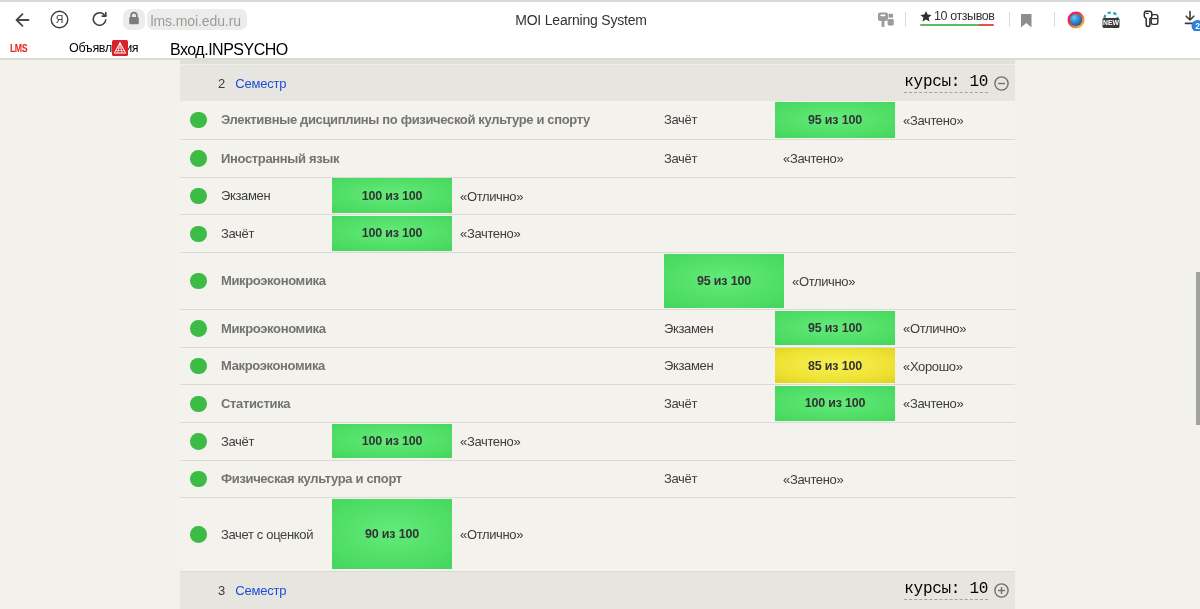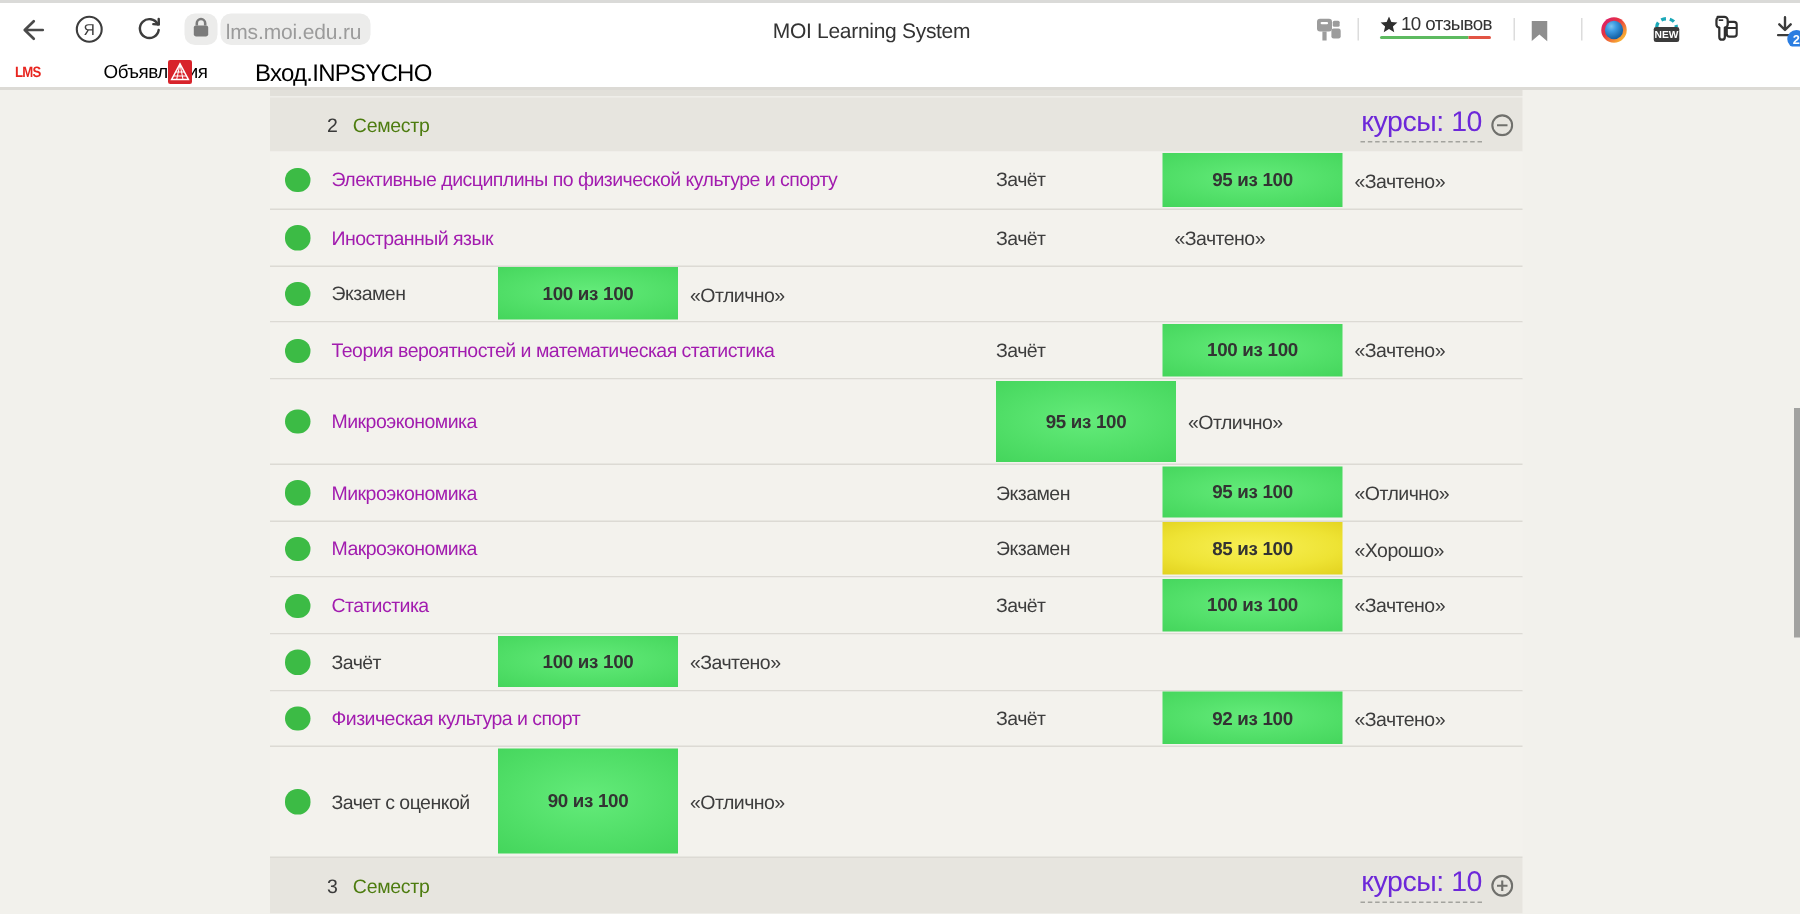--- a/index.html
+++ b/index.html
@@ -19,29 +19,29 @@
 #lmslogo{position:absolute;left:10px;top:42.5px;font-size:10px;font-weight:bold;color:#e8251f;
   letter-spacing:-0.6px;transform:scaleX(0.88);transform-origin:left;}
 .bktext{position:absolute;top:40.5px;font-size:12.5px;letter-spacing:-0.3px;color:#000000;margin-left:35px;}
 
 #content{position:absolute;left:0;top:59.5px;width:1200px;height:549.5px;background:#f2f1ec;}
 #tbl{position:absolute;left:180px;top:0;width:835px;}
 .prestripA{height:4px;background:#e2e0da;}
 .prestripB{height:1.5px;background:#efeee9;}
 .semh{background:#e7e5df;display:flex;align-items:center;box-sizing:border-box;}
 .semh .num{margin-left:38px;font-size:13px;color:#3a3a3a;}
-.semh .name{margin-left:10px;font-size:13px;color:#4d7c0f;letter-spacing:-0.2px;text-align:center;}
+.semh .name{margin-left:10px;font-size:13px;color:#1d4ed8;letter-spacing:-0.2px;text-align:center;}
 .semh .spacer{flex:1;}
-.kursy{font-size:19px;color:#6d28d9;letter-spacing:-0.3px;border-bottom:1px dashed #a3a39e;
-  padding-bottom:1px;margin-right:6px;}
+.kursy{font-size:16px;color:#000000;letter-spacing:-0.3px;border-bottom:1px dashed #a3a39e;
+  padding-bottom:1px;margin-right:6px;font-family:Liberation Mono, monospace;}
 .row{display:flex;align-items:center;box-sizing:border-box;border-bottom:1px solid #dcdad4;background:#f3f2ed;}
 .c1{width:41px;flex:none;display:flex;align-items:center;}
 .dot{width:16.5px;height:16.5px;border-radius:50%;background:#3cbb45;margin-left:10px;}
-.c2{width:443px;flex:none;font-size:13px;letter-spacing:-0.35px;color:#a21caf;line-height:17.5px;
-  padding-right:25px;box-sizing:border-box;}
+.c2{width:443px;flex:none;font-size:13px;letter-spacing:-0.35px;color:#737373;line-height:17.5px;
+  padding-right:25px;box-sizing:border-box;font-weight:bold;}
 .c3{width:111px;flex:none;font-size:13px;letter-spacing:-0.35px;color:#3d3d3d;line-height:17.5px;}
 .c4{width:120px;flex:none;align-self:stretch;display:flex;}
 .score{flex:1;margin:0.5px 0 1.5px 0;display:flex;align-items:center;justify-content:center;
   font-size:12.5px;font-weight:bold;letter-spacing:-0.2px;color:#333;}
 .score.g{background:radial-gradient(ellipse 95% 85% at 50% 47%,#64eb7a 0%,#50de67 50%,#3dd055 100%);}
 .score.y{background:radial-gradient(ellipse 95% 85% at 50% 47%,#f8f055 0%,#eee334 50%,#dbc712 100%);}
 .score.s{background:radial-gradient(ellipse 100% 95% at 50% 46%,#f2f2f2 0%,#e6e6e6 40%,#d4d4d4 70%,#b6b6b6 100%);}
 .c5{flex:1;padding-left:8px;font-size:13px;letter-spacing:-0.35px;color:#3d3d3d;}
 #scrollthumb{position:absolute;left:1196px;top:212px;width:3.5px;height:153px;background:#a2a2a0;}
 </style>
@@ -175,21 +175,20 @@
       <div class="c3">Экзамен</div>
       <div class="c4">
           <div class="score g">100 из 100</div>
         </div>
       <div class="c5">«Отлично»</div>
     </div>
     <div class="row" style="height:37.7px">
       <div class="c1">
           <div class="dot"></div>
         </div>
-      <div class="c2">Теория вероятностей и математическая статистика</div>
       <div class="c3">Зачёт</div>
       <div class="c4">
           <div class="score g">100 из 100</div>
         </div>
       <div class="c5">«Зачтено»</div>
     </div>
     <div class="row" style="height:56.9px">
       <div class="c1">
           <div class="dot"></div>
         </div>
@@ -241,23 +240,20 @@
           <div class="score g">100 из 100</div>
         </div>
       <div class="c5">«Зачтено»</div>
     </div>
     <div class="row" style="height:37.7px">
       <div class="c1">
           <div class="dot"></div>
         </div>
       <div class="c2">Физическая культура и спорт</div>
       <div class="c3">Зачёт</div>
-      <div class="c4">
-          <div class="score g">92 из 100</div>
-        </div>
       <div class="c5">«Зачтено»</div>
     </div>
     <div class="row" style="height:73.2px">
       <div class="c1">
           <div class="dot"></div>
         </div>
       <div class="c3">Зачет с оценкой</div>
       <div class="c4">
           <div class="score g">90 из 100</div>
         </div>

